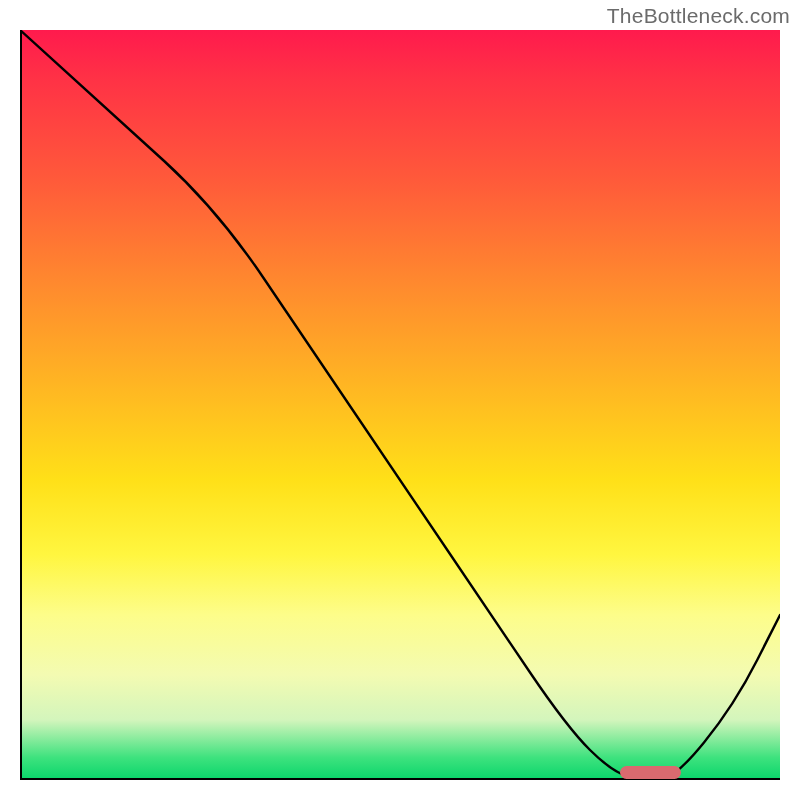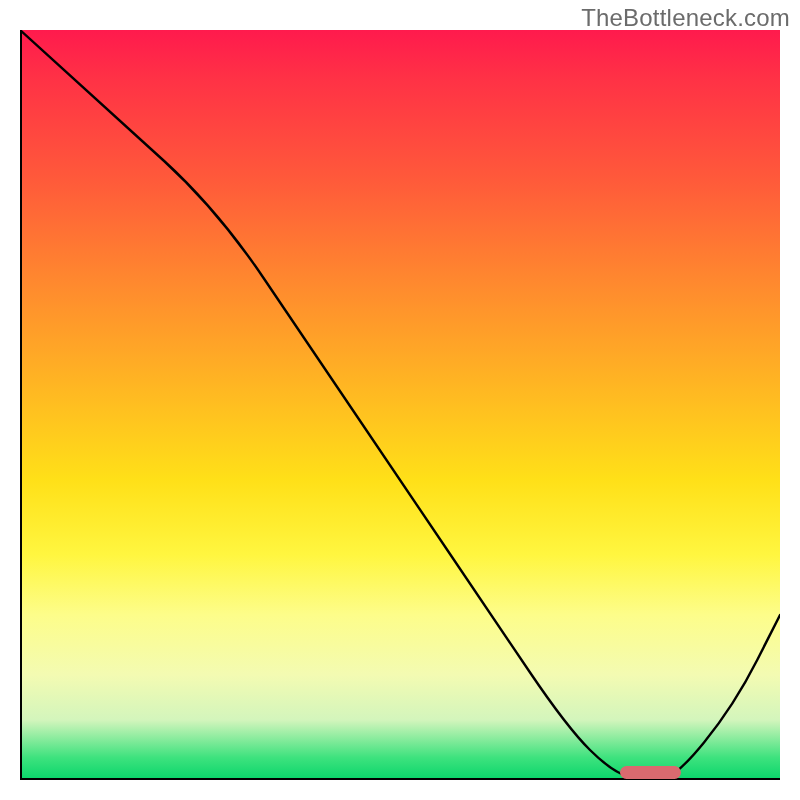--- a/index.html
+++ b/index.html
@@ -45,21 +45,21 @@
     border-left: 2px solid #000;
     border-bottom: 2px solid #000;
     box-sizing: border-box;
     pointer-events: none;
   }
   .watermark {
     position: absolute;
     top: 4px;
     right: 10px;
     font-family: Arial, Helvetica, sans-serif;
-    font-size: 24px;
+    font-size: 21px;
     color: #6b6b6b;
     letter-spacing: 0.2px;
   }
   svg.curve {
     position: absolute;
     left: 20px;
     top: 30px;
     width: 760px;
     height: 750px;
     pointer-events: none;

